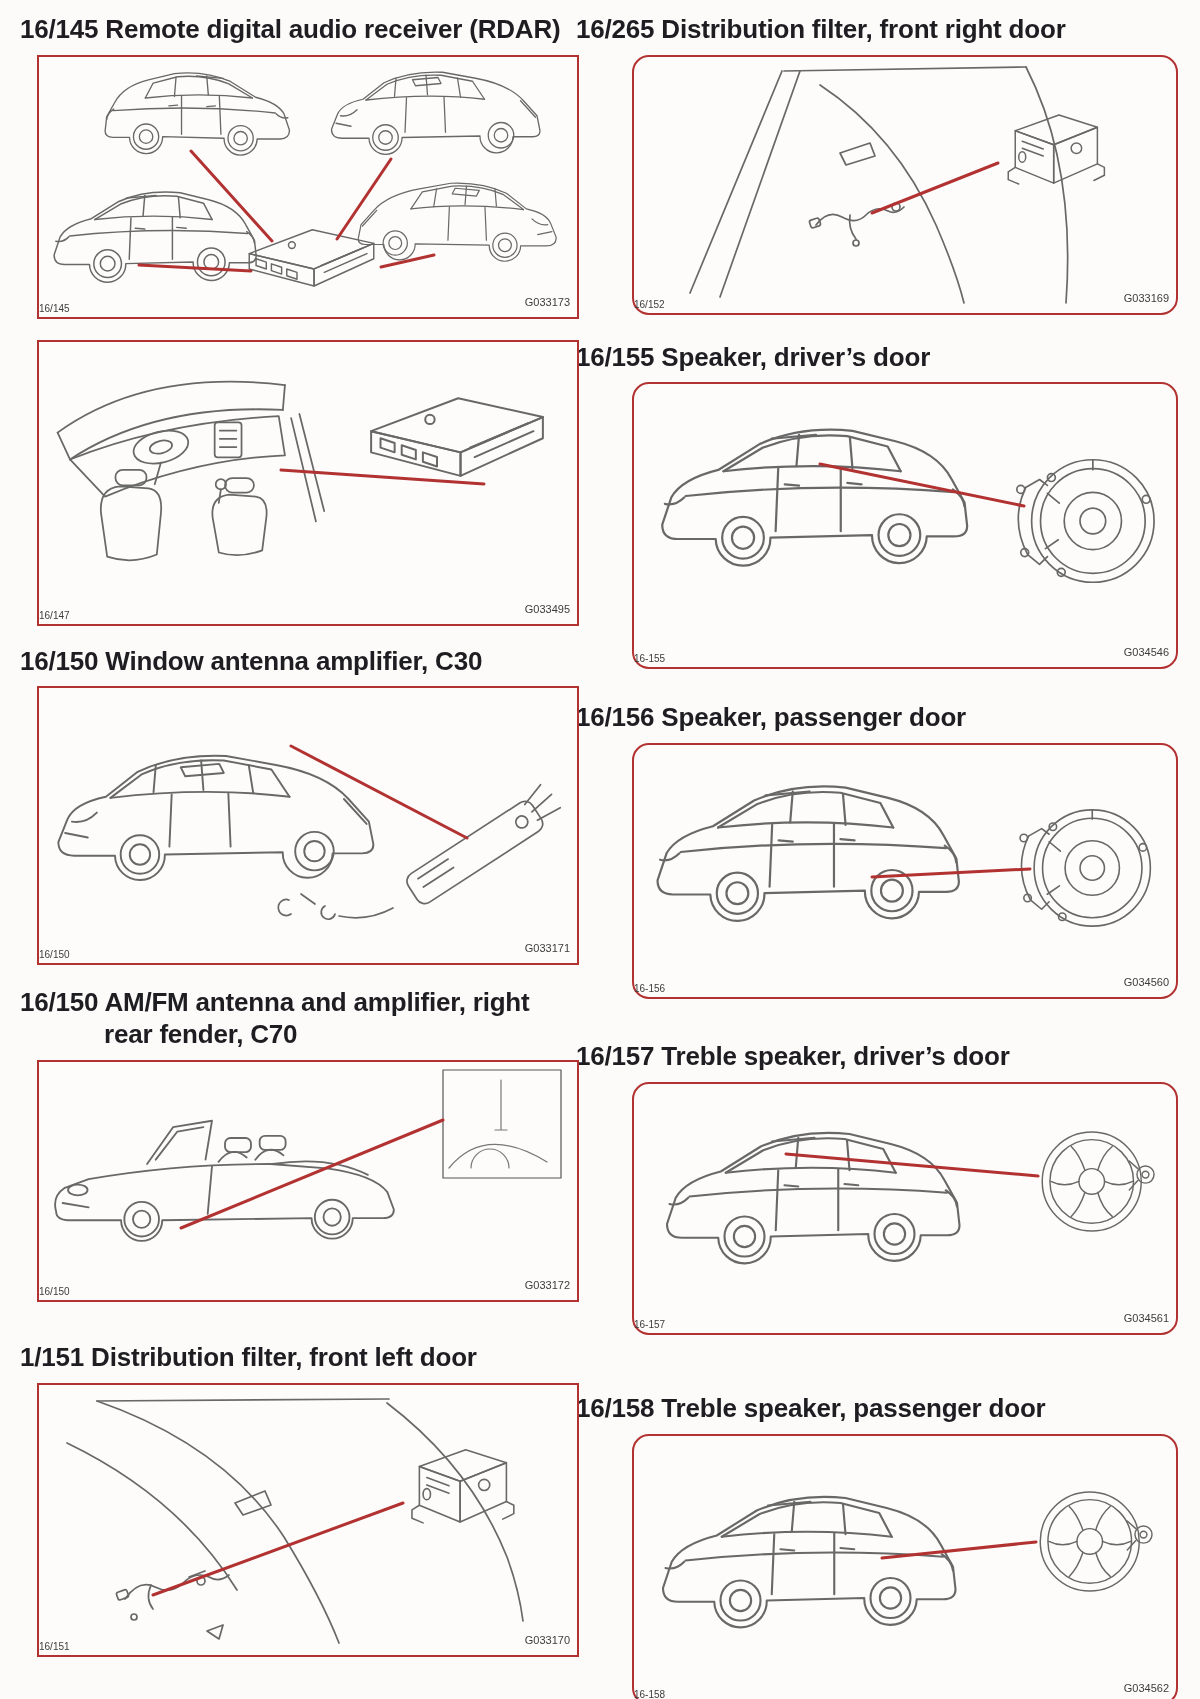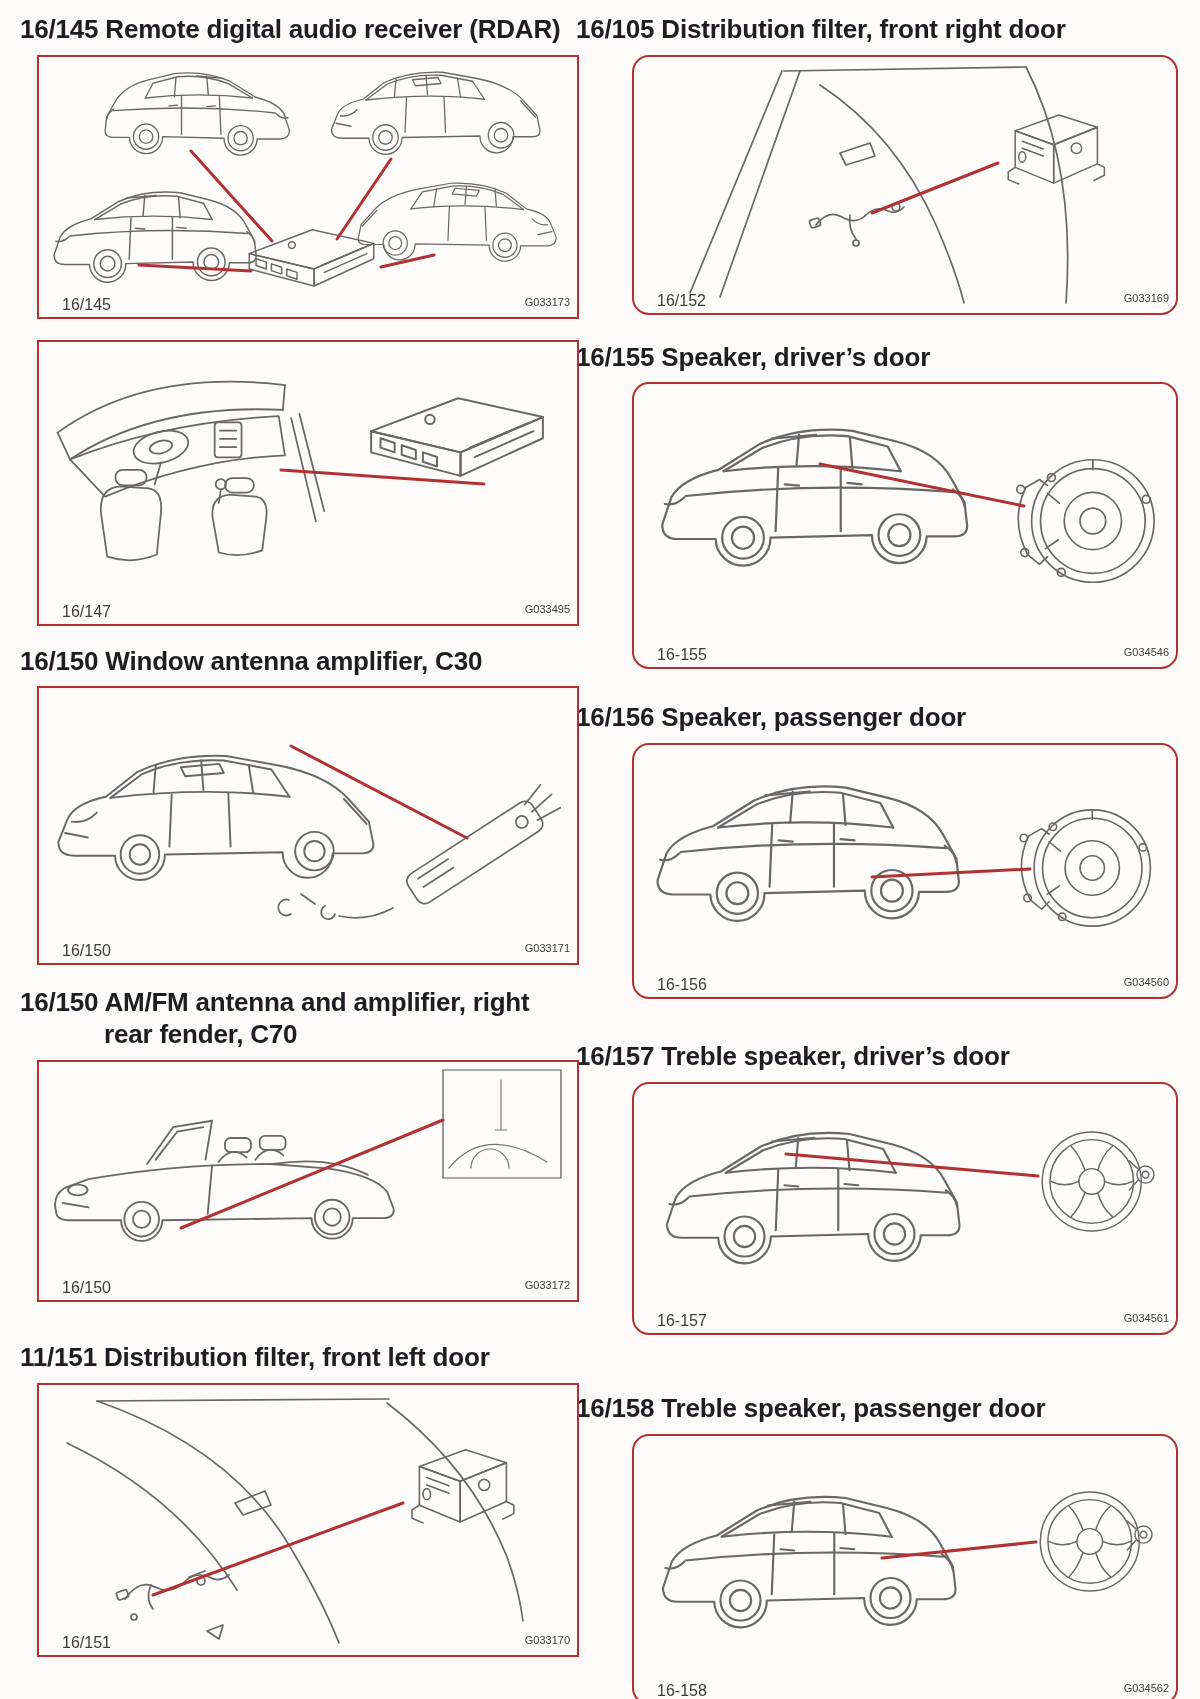--- a/index.html
+++ b/index.html
@@ -10,21 +10,21 @@
   .col-left{width:556px;}
   .col-right{width:604px;}
   h2.title{font-weight:bold;font-size:26px;line-height:1.22;color:#1d1d22;margin:0 0 9px 0;
            letter-spacing:-0.2px;font-family:"Liberation Sans",sans-serif;}
   h2.title .t1{display:block;}
   h2.title .t2{display:block;padding-left:84px;}
   h2.title .t2:empty{display:none;}
   .figure{position:relative;border:2px solid #b23231;background:#fdfcfb;}
   .col-left .figure{width:538px;margin-left:17px;}
   .col-right .figure{width:542px;margin-left:56px;border-radius:17px;}
-  .fig-label{position:absolute;left:23px;bottom:3px;font-size:16px;color:#3c3c3c;}
+  .fig-label{position:absolute;left:0;bottom:3px;font-size:10px;color:#3c3c3c;}
   .fig-code{position:absolute;right:7px;bottom:9px;font-size:11px;color:#3c3c3c;}
   svg.art{display:block;width:100%;height:100%;}
   .ink{fill:none;stroke:#686868;stroke-width:1.7;stroke-linecap:round;stroke-linejoin:round;}
   .ink-thin{fill:none;stroke:#777;stroke-width:1.2;stroke-linecap:round;stroke-linejoin:round;}
   .red{fill:none;stroke:#b23231;stroke-width:3;stroke-linecap:round;}
 </style>
 </head>
 <body>
 
 <svg width="0" height="0" style="position:absolute" aria-hidden="true">
@@ -260,21 +260,21 @@
             <path d="M142,166 L404,58"></path>
           </g>
         </svg>
         <span class="fig-label">16/150</span>
         <span class="fig-code">G033172</span>
       </div>
     </section>
 
     <section class="panel" style="margin-bottom:0;">
       <h2 class="title">
-        <span class="t1">11/151 Distribution filter, front left door</span>
+        <span class="t1">1/151 Distribution filter, front left door</span>
 
       </h2>
       <div class="figure" style="height:270px;">
         <svg class="art" viewBox="0 0 538 270">
           <g class="ink">
             <path d="M58,16 Q185,60 245,152 Q282,212 300,258"></path>
             <path d="M28,58 Q140,112 198,205"></path>
             <path d="M348,18 Q432,82 468,172 Q480,205 484,236"></path>
             <path d="M58,16 L350,14"></path>
             <path d="M196,118 l30,-12 l6,14 l-28,10 Z"></path>
@@ -297,21 +297,21 @@
         <span class="fig-code">G033170</span>
       </div>
     </section>
 
   </div>
 
   <div class="col col-right">
 
     <section class="panel" style="margin-bottom:27px;">
       <h2 class="title">
-        <span class="t1">16/105 Distribution filter, front right door</span>
+        <span class="t1">16/265 Distribution filter, front right door</span>
 
       </h2>
       <div class="figure" style="height:256px;">
         <svg class="art" viewBox="0 0 542 256">
           <g class="ink">
             <path d="M148,14 L56,236"></path>
             <path d="M166,14 L86,240"></path>
             <path d="M186,28 Q262,78 302,168 Q322,214 330,246"></path>
             <path d="M150,14 L392,10"></path>
             <path d="M392,10 Q442,108 432,246"></path>

